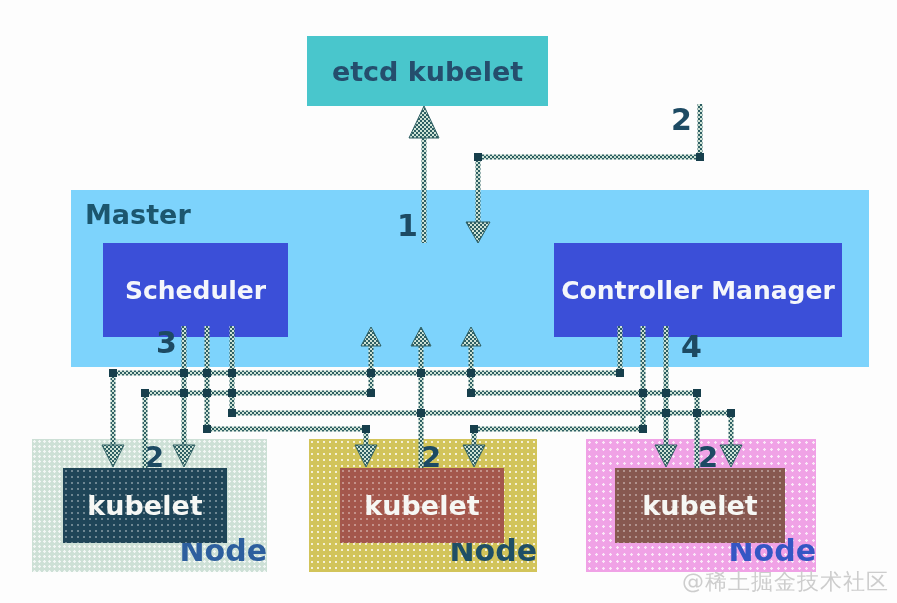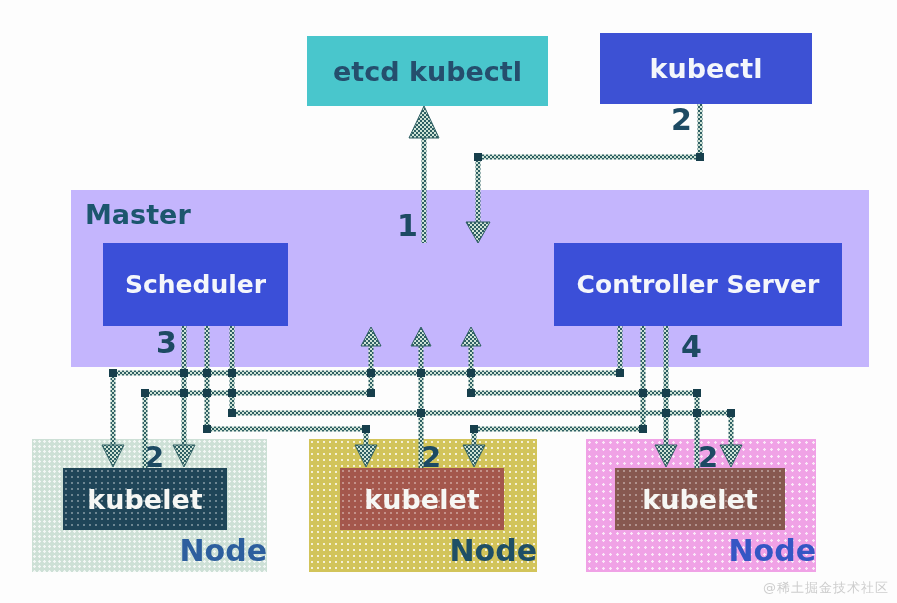--- a/index.html
+++ b/index.html
@@ -5,48 +5,48 @@
   html,body{margin:0;padding:0;background:#ffffff;}
   .stage{
     position:relative;width:897px;height:603px;overflow:hidden;background:#fdfdfd;
     font-family:"DejaVu Sans","Liberation Sans",sans-serif;font-weight:bold;
   }
   .box{position:absolute;display:flex;align-items:center;justify-content:center;box-sizing:border-box;}
   
   .etcd{left:307px;top:36px;width:241px;height:70px;background:#49c6cc;color:#254e6d;font-size:27px;z-index:1;}
   .kubectl{left:600px;top:33px;width:212px;height:71px;background:#3d51d4;color:#f4f6fb;font-size:27px;z-index:1;}
   
-  .master{left:71px;top:190px;width:798px;height:177px;background:#c4b5fd;z-index:1;}
+  .master{left:71px;top:190px;width:798px;height:177px;background:#7dd3fc;z-index:1;}
   .master-title{position:absolute;left:14px;top:9px;font-size:27px;color:#1c566e;}
-  .comp{position:absolute;top:53px;height:83px;background:#3b4fd8;color:#f4f6fb;font-size:25px;
+  .comp{position:absolute;top:53px;height:94px;background:#3b4fd8;color:#f4f6fb;font-size:25px;
         display:flex;align-items:center;justify-content:center;z-index:3;}
   .comp.scheduler{left:32px;width:185px;}
   .comp.api{left:247px;width:206px;}
   .comp.cm{left:483px;width:288px;}
   
   .node{position:absolute;top:439px;height:133px;z-index:1;
         background-image:radial-gradient(rgba(255,255,255,.75) 1px, transparent 1.5px);background-size:5px 5px;}
   .node1{left:32px;width:235px;}
   .node2{left:309px;width:228px;background-size:6px 6px;}
   .node3{left:586px;width:230px;background-size:7px 7px;}
-  .kubelet{position:absolute;left:31px;top:29px;width:164px;height:62px;color:#f6f7f4;font-size:27px;
+  .kubelet{position:absolute;left:31px;top:29px;width:164px;height:75px;color:#f6f7f4;font-size:27px;
            display:flex;align-items:center;justify-content:center;z-index:3;
            background-image:radial-gradient(rgba(255,255,255,.35) 1px, transparent 1.4px);background-size:6px 6px;}
   .node3 .kubelet{left:29px;width:170px;}
   .node-label{position:absolute;left:0;right:0;top:94px;text-align:right;font-size:30px;}
   .badge{position:absolute;left:112px;top:1px;font-size:29px;color:#1d4a63;z-index:4;}
   
   .step{position:absolute;font-size:30px;color:#1d4a63;z-index:4;}
   .step1{left:397px;top:208px;}
   .step2{left:671px;top:102px;}
   .step3{left:156px;top:325px;}
   .step4{left:681px;top:329px;}
   
   #wires{position:absolute;left:0;top:0;z-index:2;}
-  .watermark{position:absolute;right:8px;bottom:6px;font-size:13px;letter-spacing:1px;
+  .watermark{position:absolute;right:8px;bottom:6px;font-size:22px;letter-spacing:1px;
              color:#cdcdcd;font-weight:normal;z-index:5;}
 </style>
 </head>
 <body>
 
 <div class="stage">
 
   <svg id="wires" width="897" height="603">
     <defs>
       <pattern id="dither" width="4" height="4" patternUnits="userSpaceOnUse">
@@ -103,33 +103,30 @@
         <rect x="228" y="389" width="8" height="8" fill="#173f4c"></rect>
         <rect x="639" y="389" width="8" height="8" fill="#173f4c"></rect>
         <rect x="662" y="389" width="8" height="8" fill="#173f4c"></rect>
         <rect x="417" y="409" width="8" height="8" fill="#173f4c"></rect>
         <rect x="662" y="409" width="8" height="8" fill="#173f4c"></rect>
         <rect x="693" y="409" width="8" height="8" fill="#173f4c"></rect>
       </g>
   </svg>
 
   <div class="box etcd">
-    <span>etcd kubectl</span>
-  </div>
-  <div class="box kubectl">
-    <span>kubectl</span>
+    <span>etcd kubelet</span>
   </div>
 
   <div class="box master">
     <span class="master-title">Master</span>
     <div class="comp scheduler">
       <span>Scheduler</span>
     </div>
     <div class="comp cm">
-      <span>Controller Server</span>
+      <span>Controller Manager</span>
     </div>
   </div>
 
   <div class="node node1" style="background-color: rgb(205, 224, 214);">
     <span class="badge">2</span>
     <div class="kubelet" style="background-color: rgb(31, 69, 88);">
       <span>kubelet</span>
     </div>
     <div class="node-label" style="color: rgb(45, 95, 158);">Node</div>
   </div>

